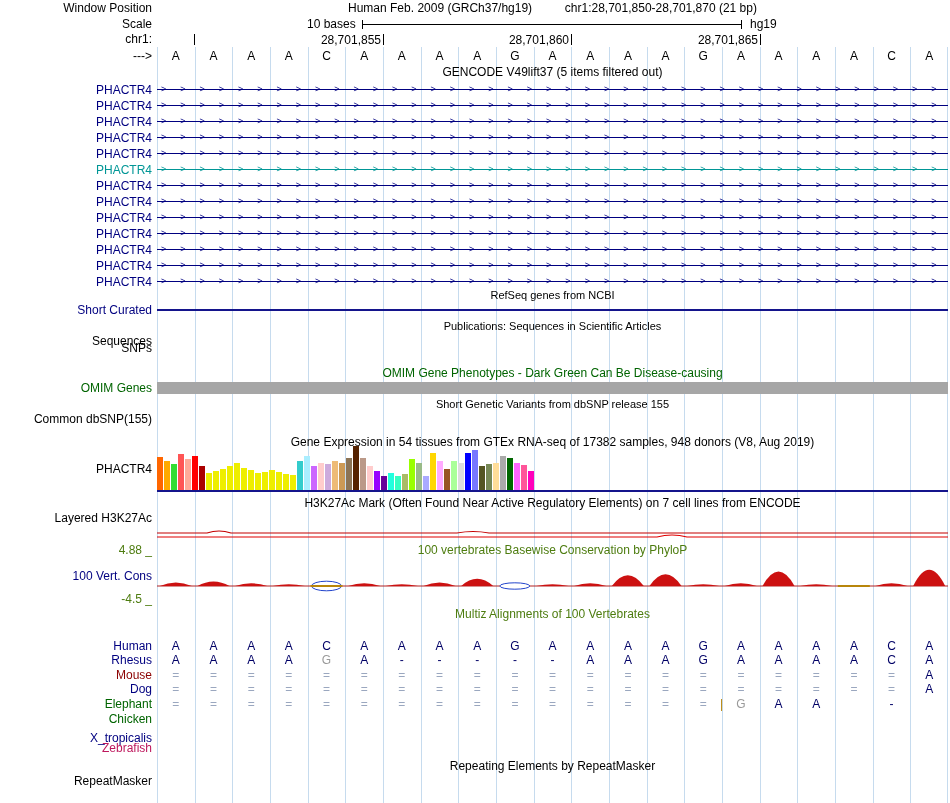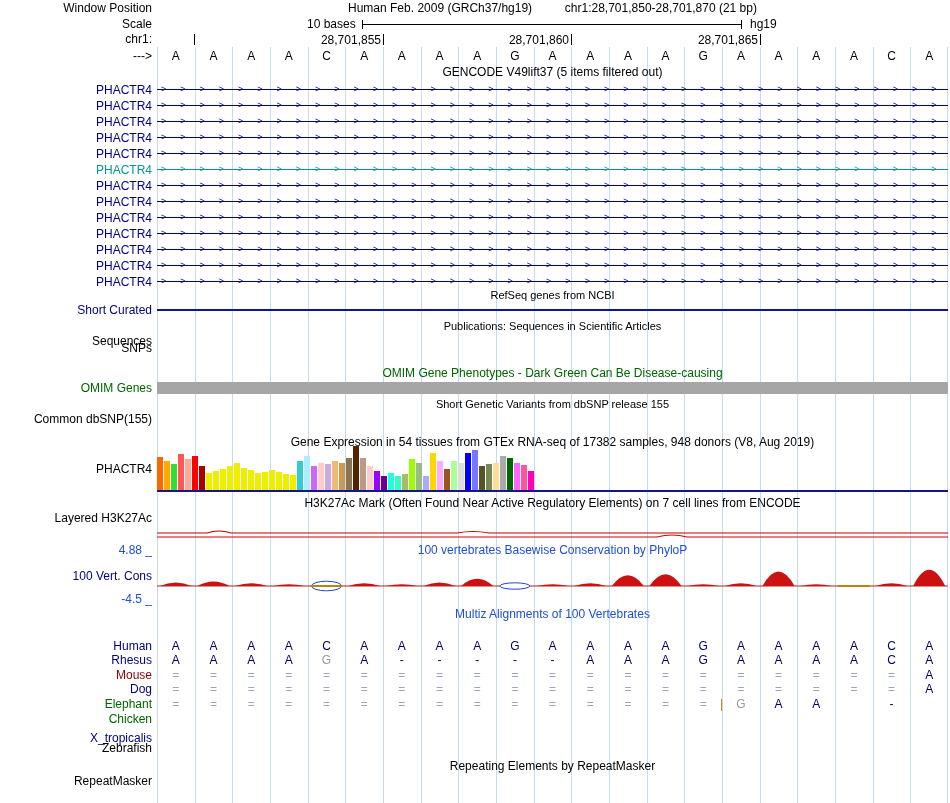--- a/index.html
+++ b/index.html
@@ -10,21 +10,21 @@
 .trk{position:absolute;left:157px;width:791px}
 .ctr{position:absolute;left:157px;width:791px;text-align:center;white-space:nowrap}
 .cells{display:flex;width:100%;height:100%}
 .cells span{flex:1;text-align:center}
 .mz-b{color:#000066}
 .mz-g{color:#999999}
 .mz-e{color:#9aa7bf}
 .mz-d{color:#000066}
 .navy{color:#000080}
 .green{color:#006400}
-.blue{color:#1d4ed8}
+.blue{color:#4d7c0f}
 .orange{color:#996600}
 .tick{position:absolute;top:2px;width:1px;height:11px;background:#000}
 .rlabel{position:absolute;top:1px}
 #grid{position:absolute;left:157px;top:47px;width:791px;height:756px;
 background:repeating-linear-gradient(to right,#c6dbee 0,#c6dbee 1px,transparent 1px,transparent 37.667px);
 border-right:1px solid #c6dbee}
 #base-cells{color:#000}
 </style>
 </head>
 <body>
@@ -543,21 +543,21 @@
             <span></span>
             <span></span>
             <span></span>
             <span></span>
             <span></span>
             <span></span>
           </div>
         </div>
       </div>
       <div class="row" style="top: 740.8px; height: 14px;">
-        <div class="lbl" style="color: #000000;">Zebrafish</div>
+        <div class="lbl" style="color: #be185d;">Zebrafish</div>
         <div class="trk" style="height: 14px;">
           <div class="cells" style="line-height: 14px;">
             <span></span>
             <span></span>
             <span></span>
             <span></span>
             <span></span>
             <span></span>
             <span></span>
             <span></span>

